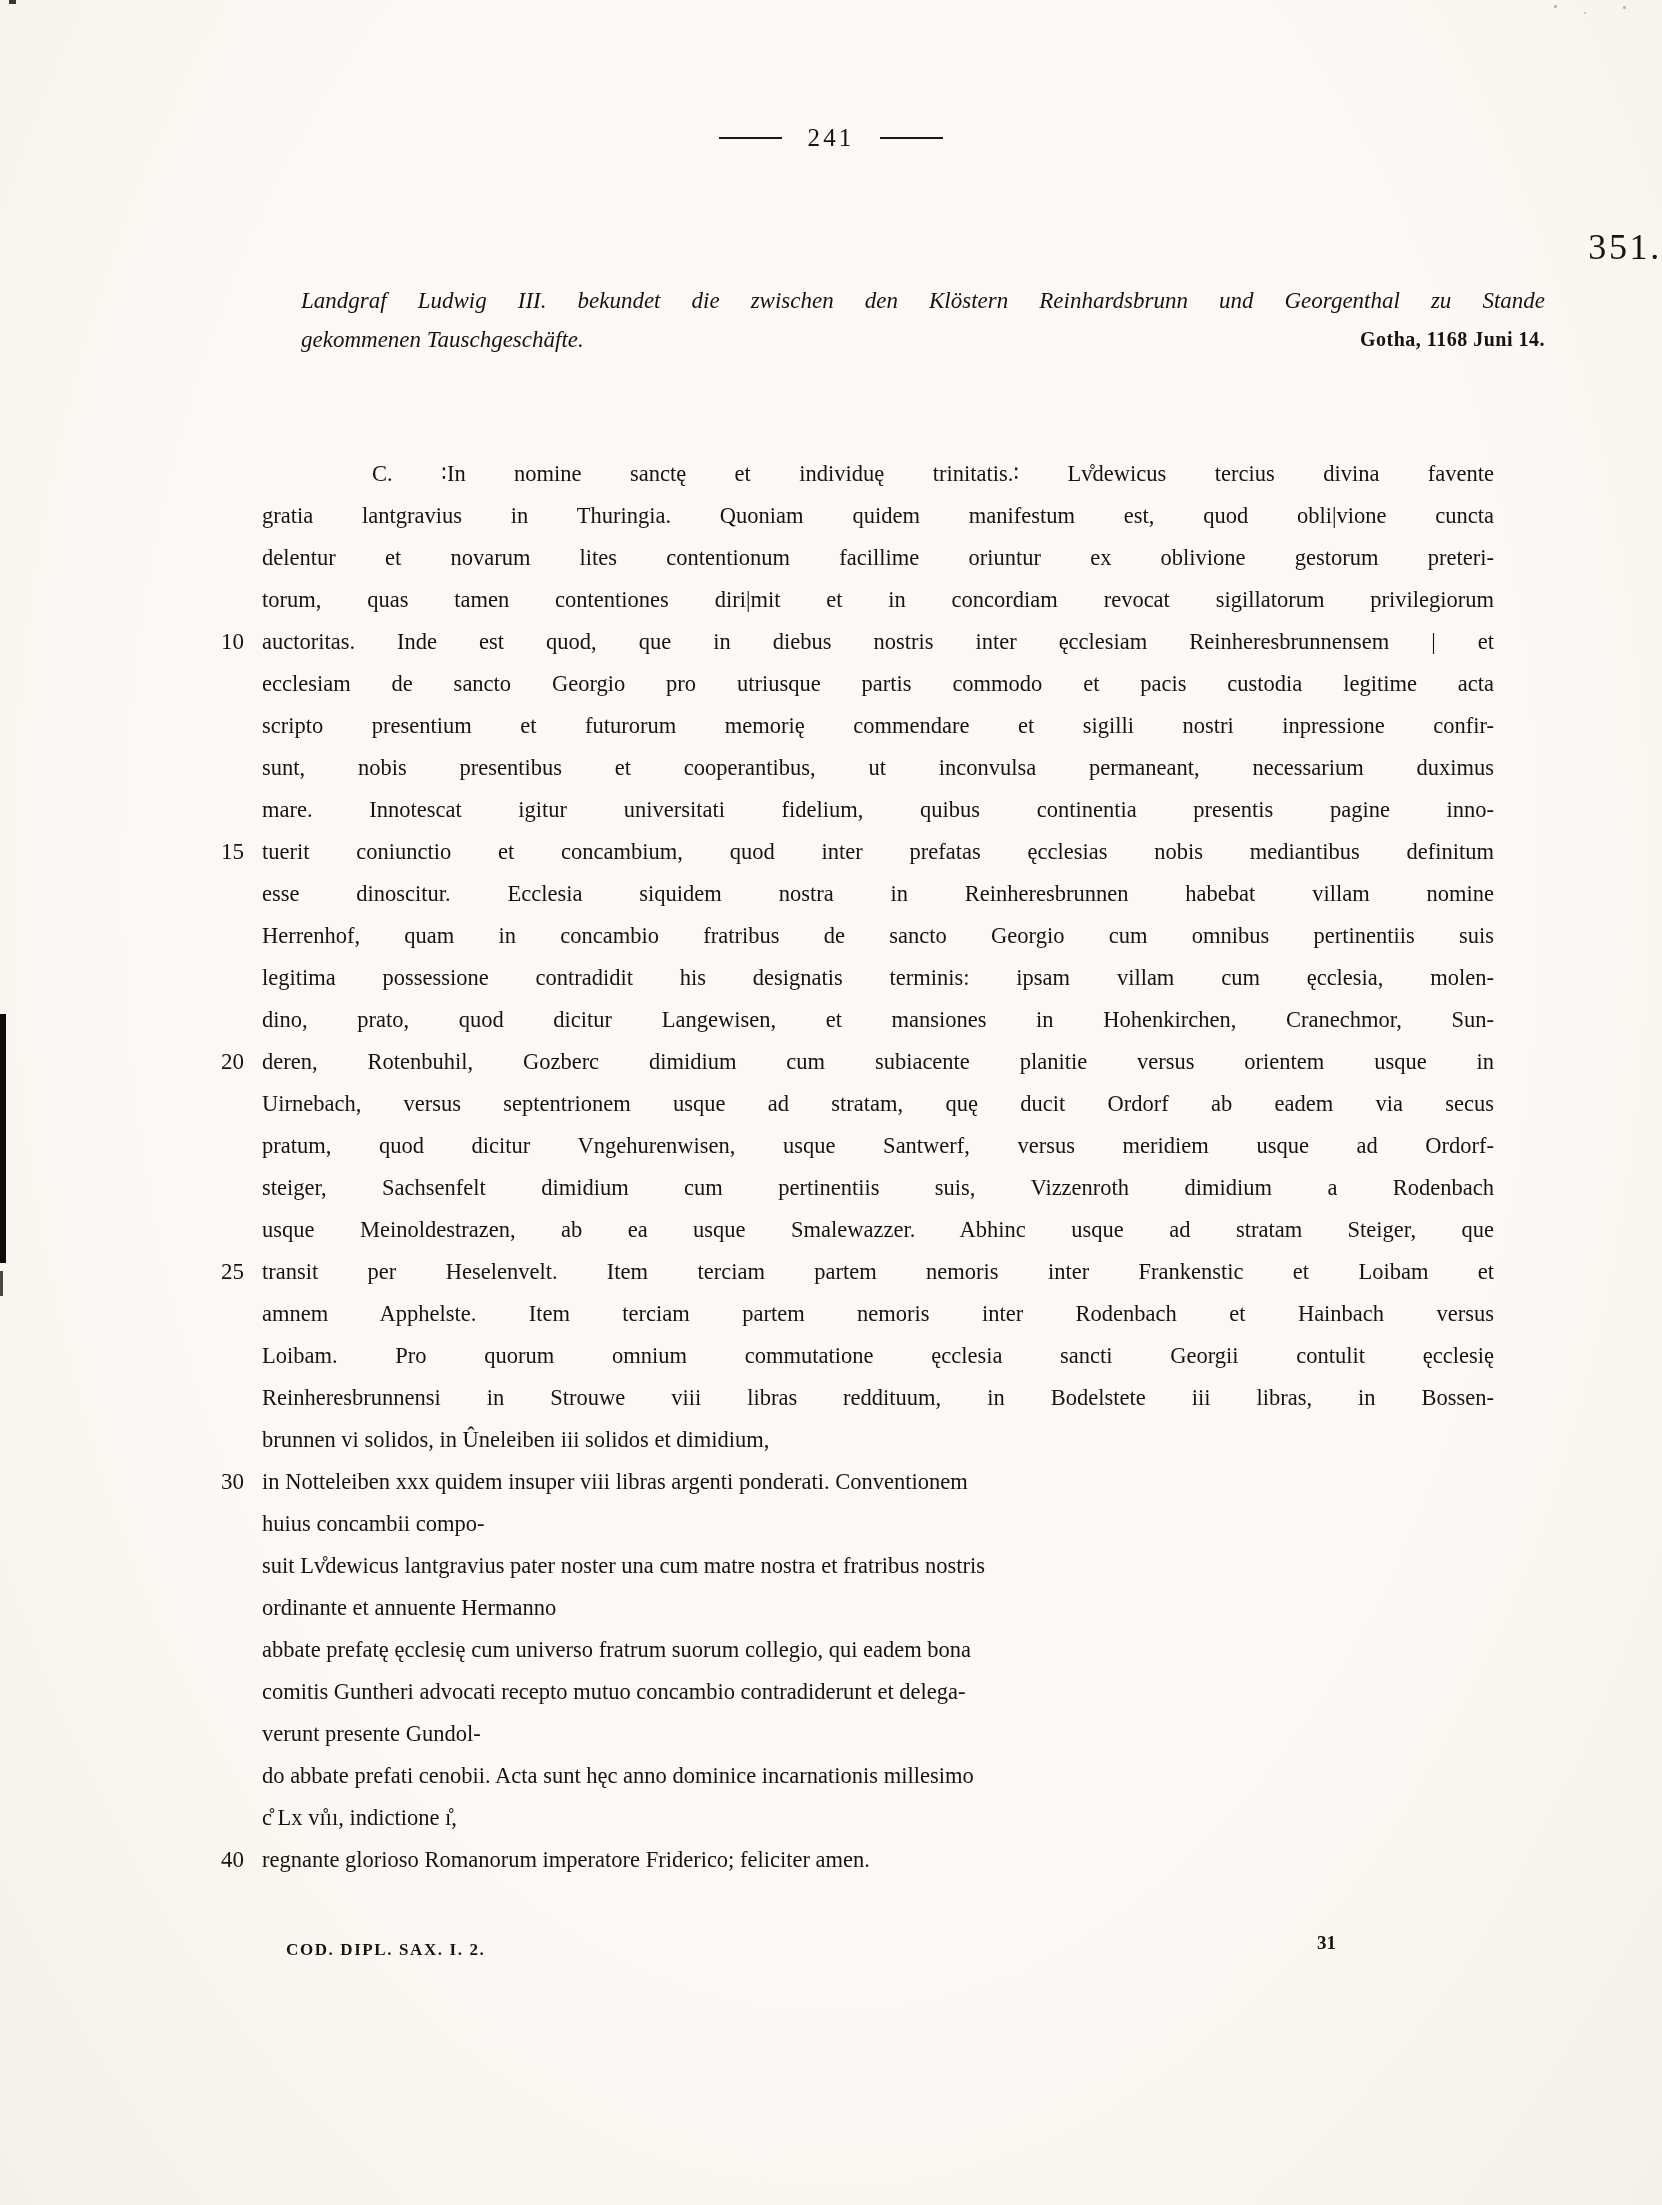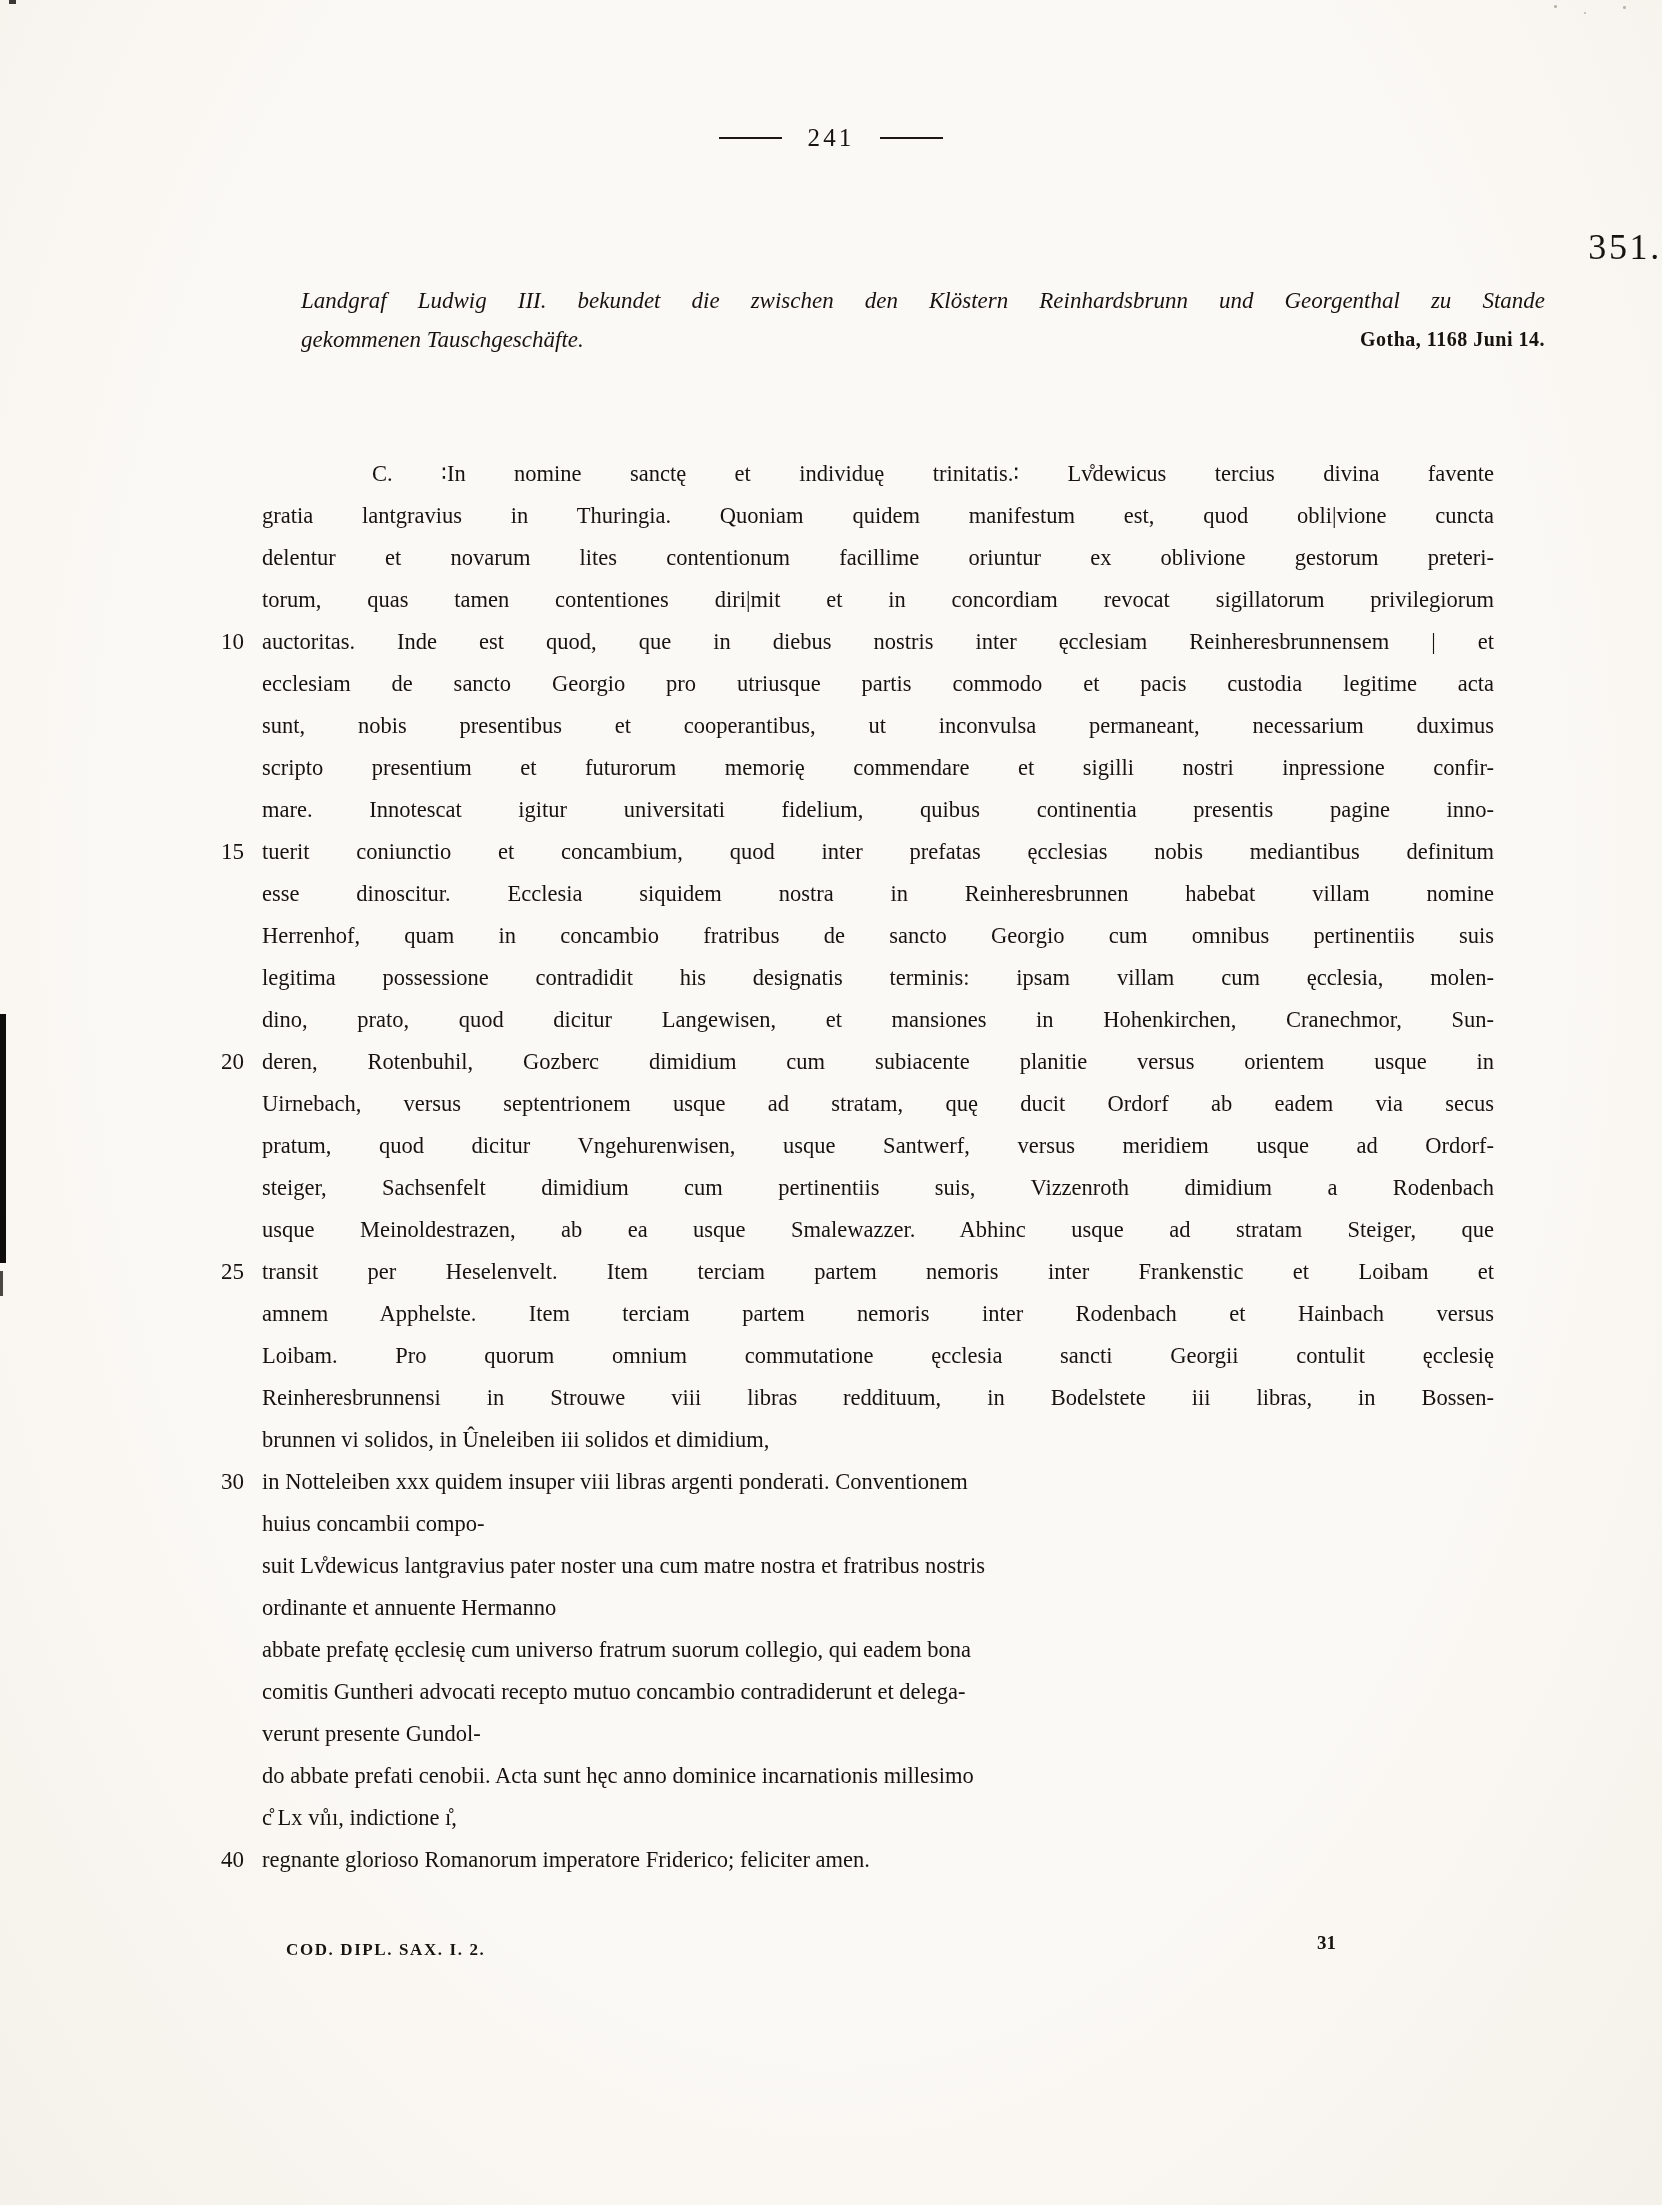--- a/index.html
+++ b/index.html
@@ -121,24 +121,24 @@
         <span class="txt">torum, quas tamen contentiones diri|mit et in concordiam revocat sigillatorum privilegiorum</span>
       </div>
       <div class="line j">
         <span class="lineno">10</span>
         <span class="txt">auctoritas.  Inde est quod, que in diebus nostris inter ęcclesiam Reinheresbrunnensem | et</span>
       </div>
       <div class="line j">
         <span class="txt">ecclesiam de sancto Georgio pro utriusque partis commodo et pacis custodia legitime acta</span>
       </div>
       <div class="line j">
+        <span class="txt">scripto presentium et futurorum memorię commendare et sigilli nostri inpressione confir-</span>
+      </div>
+      <div class="line j">
         <span class="txt">sunt, nobis presentibus et cooperantibus, ut inconvulsa permaneant, necessarium duximus</span>
-      </div>
-      <div class="line j">
-        <span class="txt">scripto presentium et futurorum memorię commendare et sigilli nostri inpressione confir-</span>
       </div>
       <div class="line j">
         <span class="txt">mare.  Innotescat igitur universitati fidelium, quibus continentia presentis pagine inno-</span>
       </div>
       <div class="line j">
         <span class="lineno">15</span>
         <span class="txt">tuerit coniunctio et concambium, quod inter prefatas ęcclesias nobis mediantibus definitum</span>
       </div>
       <div class="line j">
         <span class="txt">esse dinoscitur.  Ecclesia siquidem nostra in Reinheresbrunnen habebat villam nomine</span>

